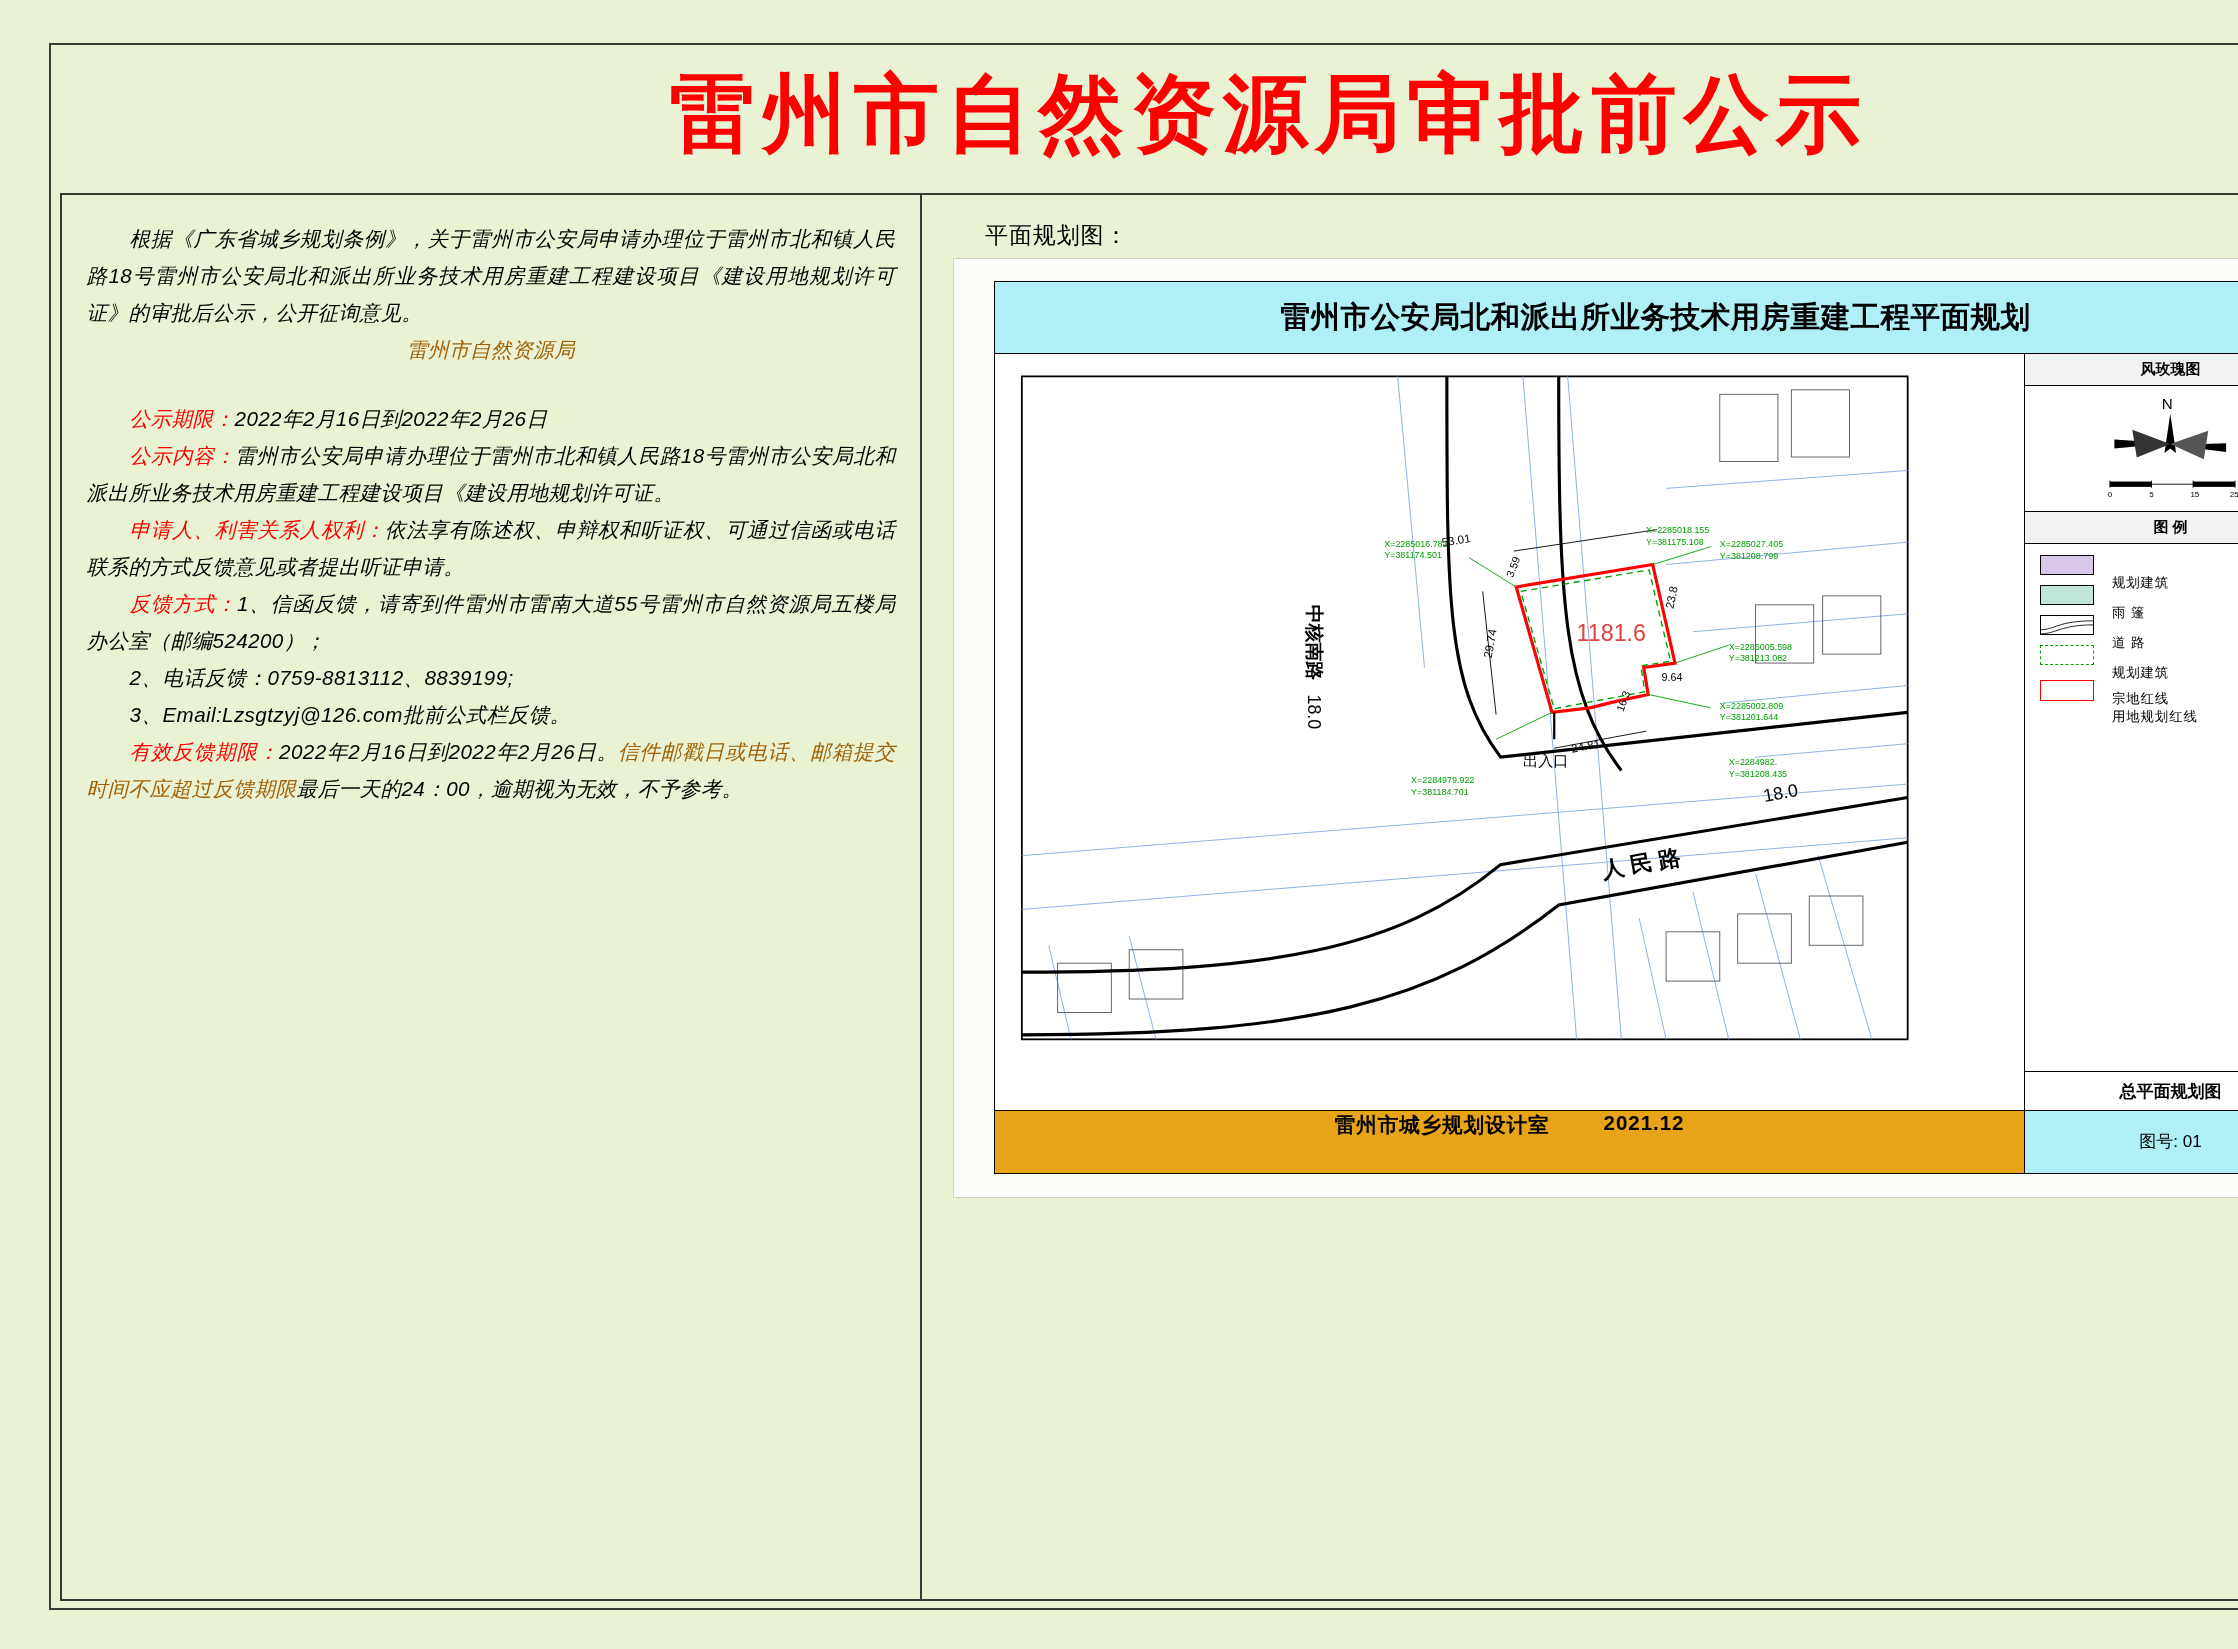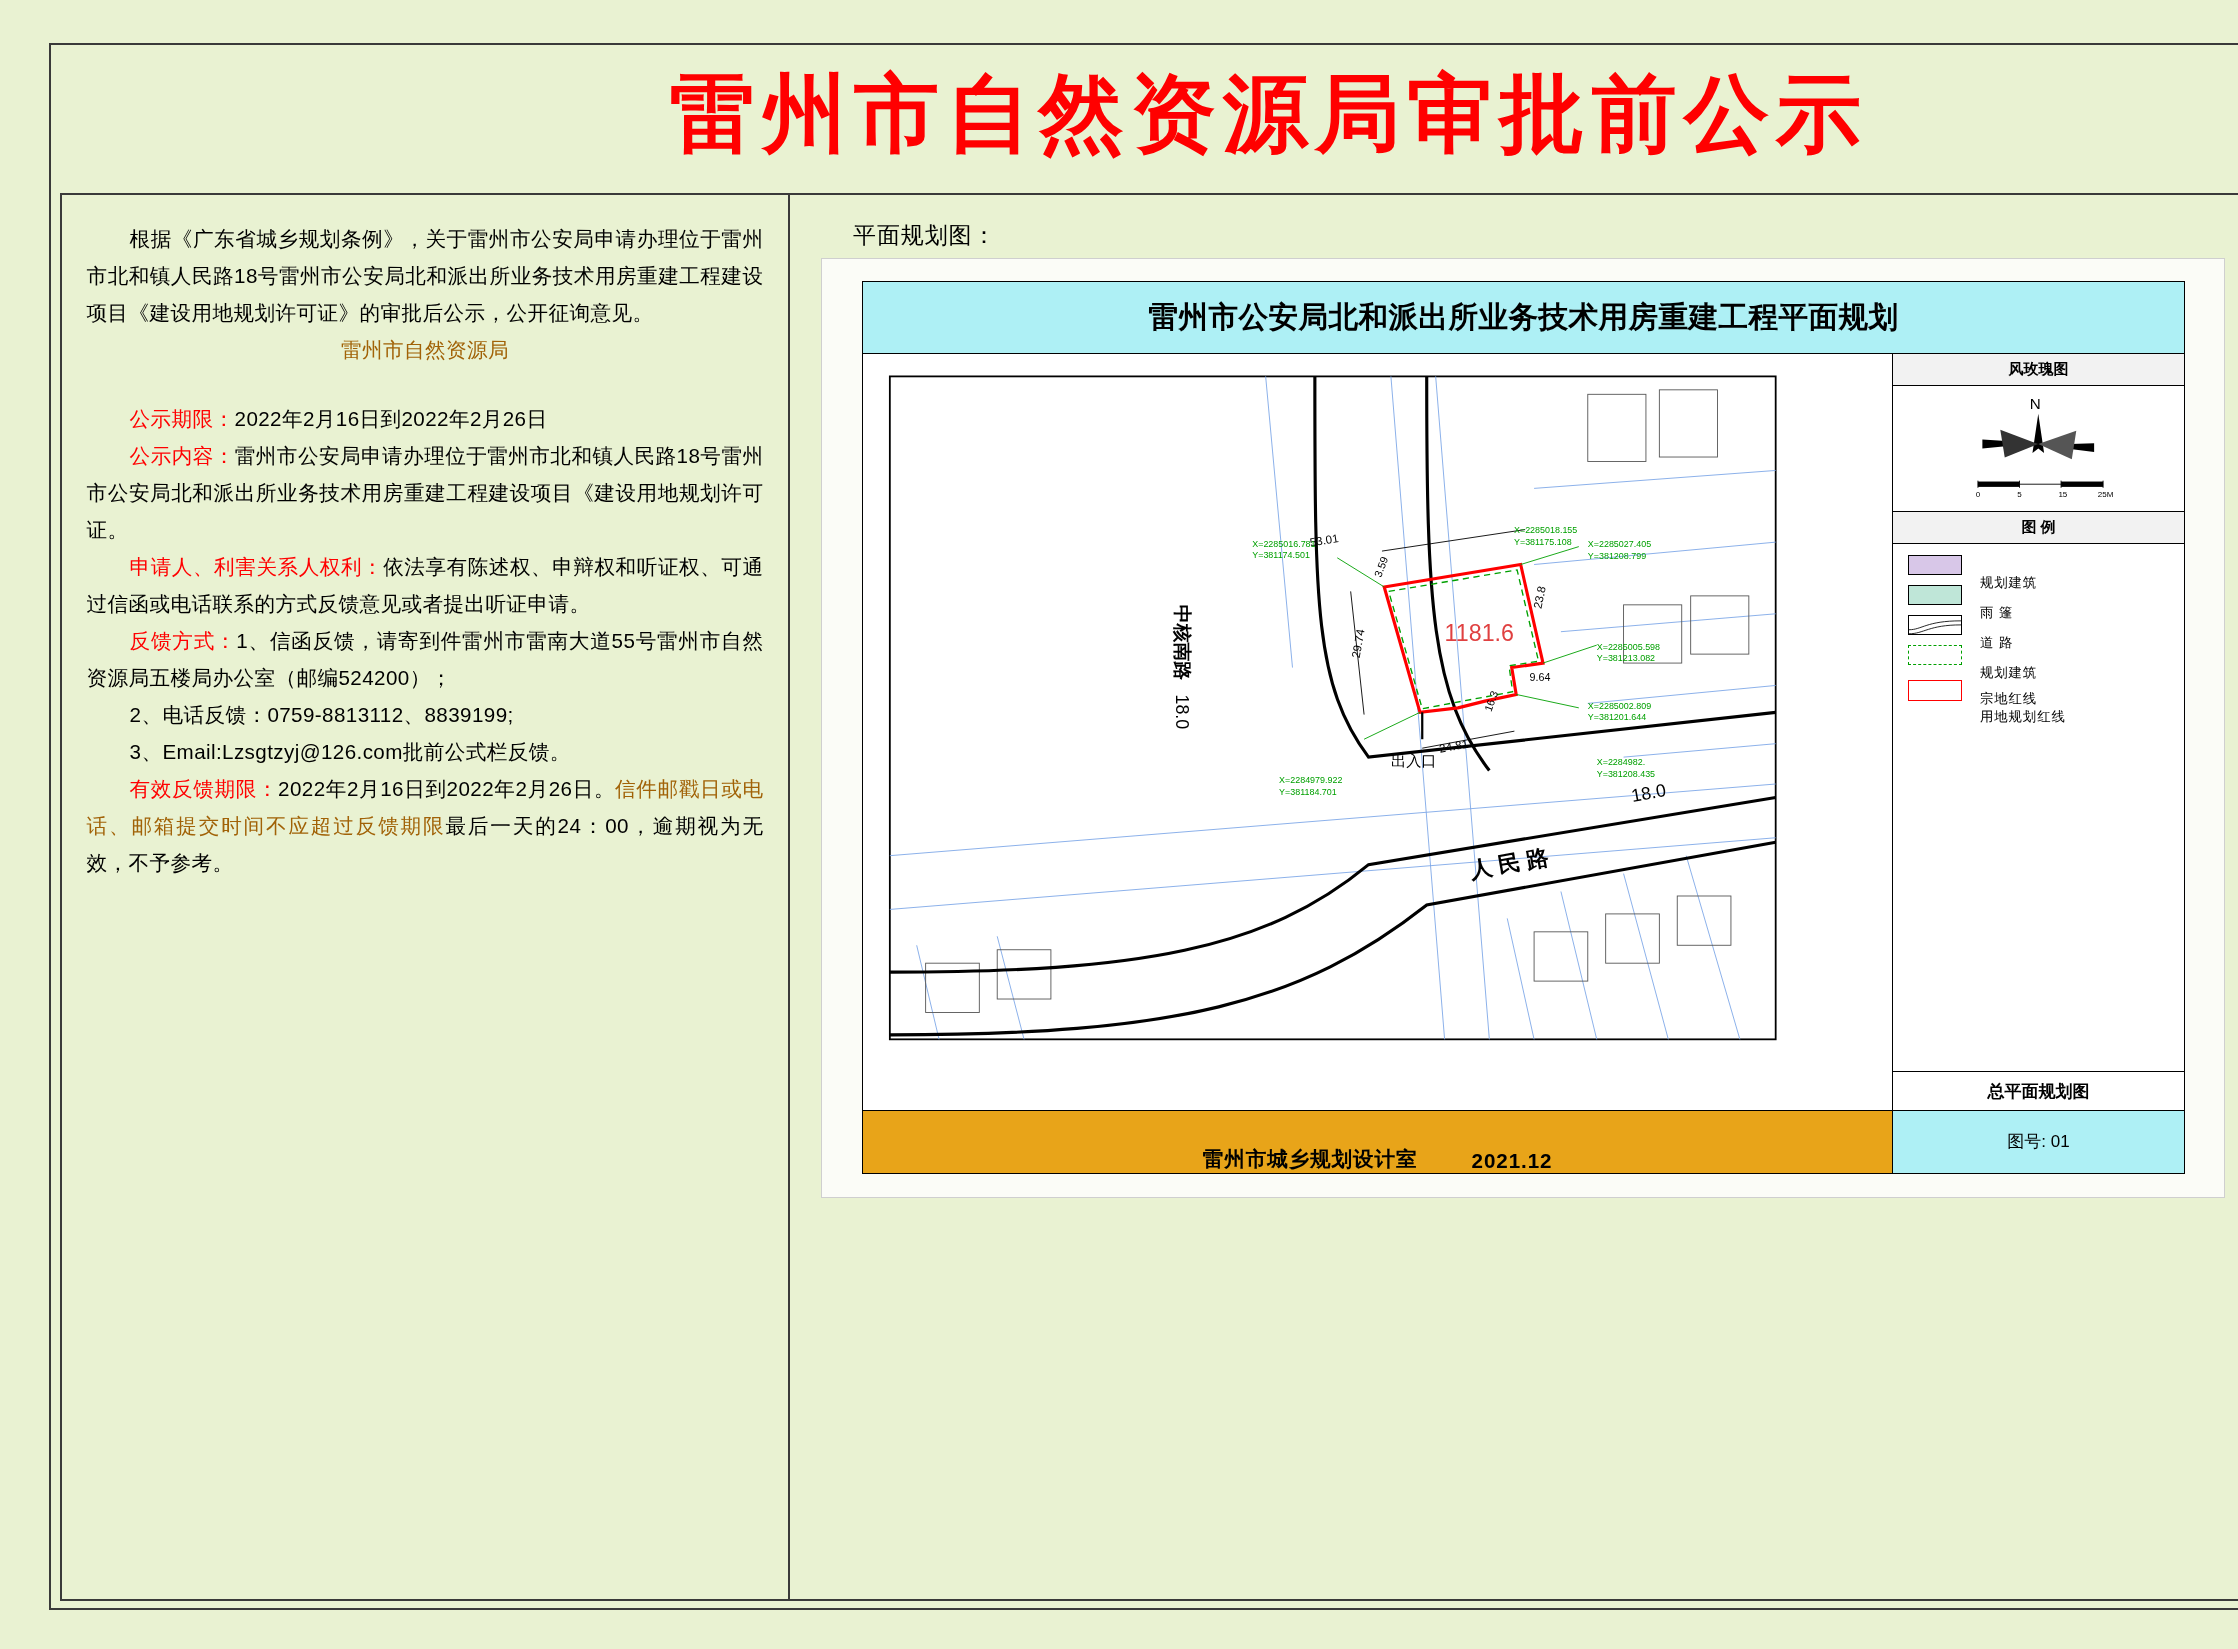--- a/index.html
+++ b/index.html
@@ -51,25 +51,26 @@
     left: 60px;
     top: 193px;
     width: 2418px;
     height: 1408px;
     border: 2.2px solid #3a3a3a;
     box-sizing: border-box;
     display: flex;
   }
   
   #left-col {
-    width: 728px;
+    width: 860px;
     box-sizing: border-box;
     border-right: 2.2px solid #3a3a3a;
     padding: 24.6px 24.6px 0 24.6px;
     position: relative;
+    font-style: italic;
   }
   #right-col {
     flex: 1;
     position: relative;
     box-sizing: border-box;
     padding: 24.6px 27px 0 27px;
   }
   .para {
     font-size: 20.6px;
     line-height: 37px;
@@ -219,21 +220,21 @@
     border-top: 1.8px solid #000000;
     box-sizing: border-box;
     display: flex;
   }
   #bottom-orange {
     width: 1030px;
     background: #e8a419;
     border-right: 1.8px solid #000000;
     box-sizing: border-box;
     display: flex;
-    align-items: flex-end;
+    align-items: flex-start;
     justify-content: center;
     font-size: 20.6px;
     font-weight: bold;
     color: #000;
     letter-spacing: 0.9px;
   }
   #bottom-cyan {
     flex: 1;
     background: #aef0f5;
     display: flex;

